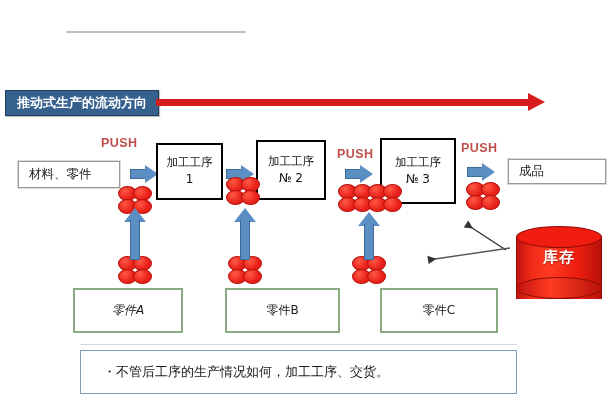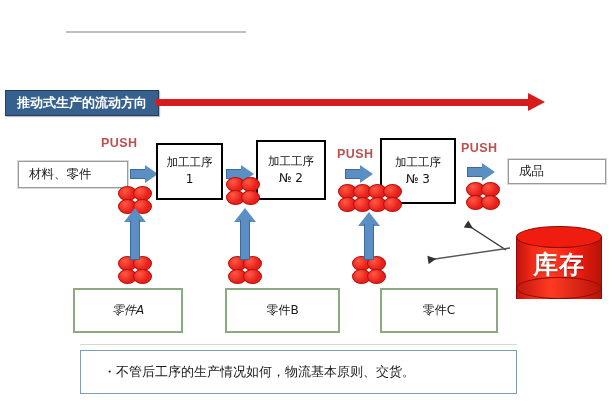--- a/index.html
+++ b/index.html
@@ -205,21 +205,21 @@
     border-radius: 50%;
     background: #f01c10;
     border: 1px solid #8e0d06;
     box-sizing: border-box;
   }
   .cyl .label {
     position: absolute;
     left: 0; top: 22px;
     width: 86px;
     text-align: center;
-    font-size: 25px;
+    font-size: 15px;
     font-weight: bold;
     color: #ffffff;
     font-family: "DejaVu Sans", "Liberation Sans", sans-serif;
     text-shadow: 0 1px 1px rgba(0,0,0,.35);
     letter-spacing: 1px;
   }
 
   
   .pointer { position: absolute; }
 
@@ -251,21 +251,21 @@
 <body>
 
 <div id="slide">
 
   <div class="title-rule"></div>
 
   <div class="flow-banner">推动式生产的流动方向</div>
   <div class="flow-line"></div>
   <div class="flow-head"></div>
 
-  <div class="abox greybox" style="left:18px; top:161px; width:110px; height:27px;">
+  <div class="abox greybox" style="left:18px; top:161px; width:102px; height:27px;">
     <span>材料、零件</span>
   </div>
 
   <div class="push" style="left:101px; top:136px;">PUSH</div>
 
   <div class="push" style="left:337px; top:147px;">PUSH</div>
   <div class="push" style="left:461px; top:141px;">PUSH</div>
 
   <div class="rarrow" style="left:130px; top:165px; width:30px; height:18px;">
     <div class="shaft"></div>
@@ -391,16 +391,16 @@
 
   <div class="cyl" style="left:516px; top:226px; width:86px; height:84px;">
     <div class="body"></div>
     <div class="bottom"></div>
     <div class="top"></div>
     <div class="label">库存</div>
   </div>
 
   <div class="note-top-rule"></div>
   <div class="note">
-    <span>・不管后工序的生产情况如何，物流基本原则、交货。</span>
+    <span>・不管后工序的生产情况如何，加工工序、交货。</span>
   </div>
 
 </div>
 
 </body></html>

